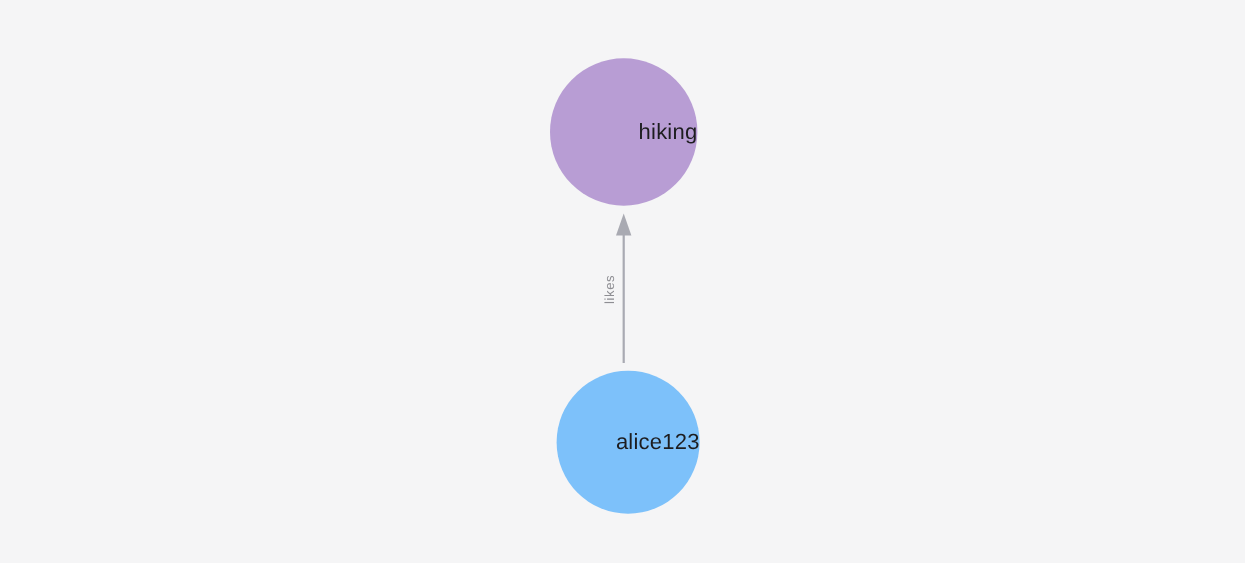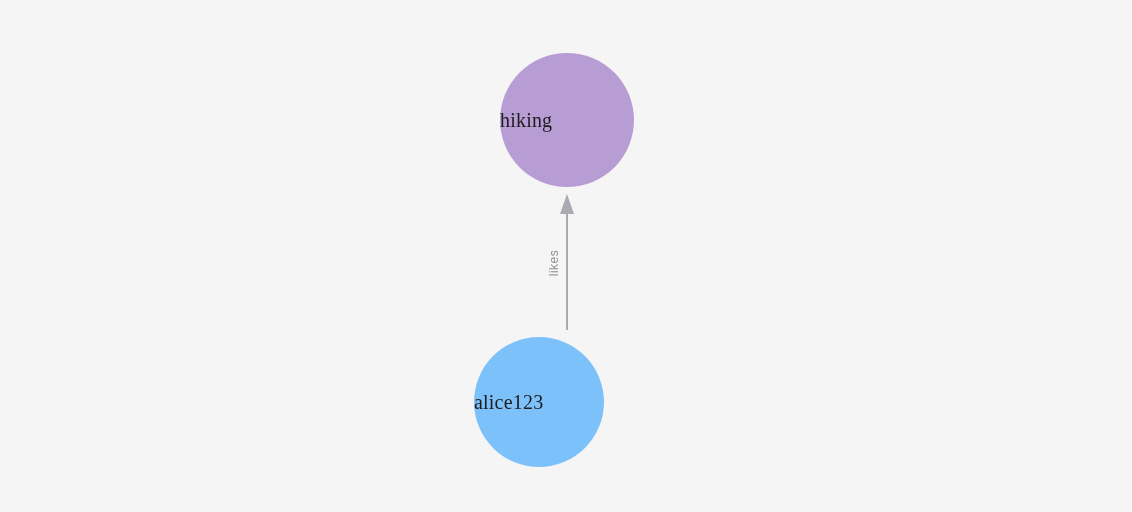--- a/index.html
+++ b/index.html
@@ -12,38 +12,37 @@
     width: 1132px;
     height: 512px;
     background: #f5f5f6;
     overflow: hidden;
   }
   .graph-node {
     position: absolute;
     border-radius: 50%;
     display: flex;
     align-items: center;
-    justify-content: flex-start;
+    justify-content: flex-end;
     cursor: pointer;
-    font-family: Liberation Serif, serif;
   }
   .graph-node .node-label {
     font-size: 20px;
     color: #1d1d1f;
     letter-spacing: 0.2px;
     user-select: none;
   }
   .node-hiking {
     left: 500px;
     top: 53px;
     width: 134px;
     height: 134px;
   }
   .node-alice {
-    left: 474px;
+    left: 506px;
     top: 337px;
     width: 130px;
     height: 130px;
   }
   .edge-line {
     position: absolute;
     left: 566px;
     top: 212px;
     width: 2px;
     height: 118px;

